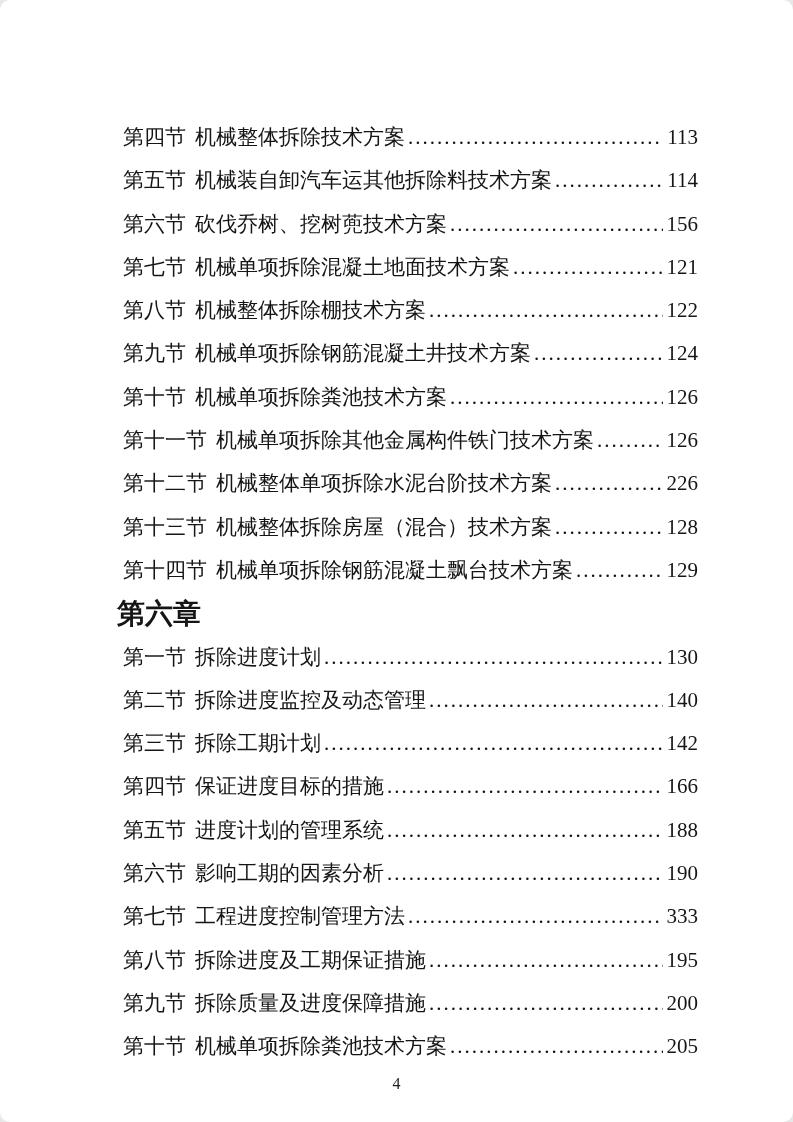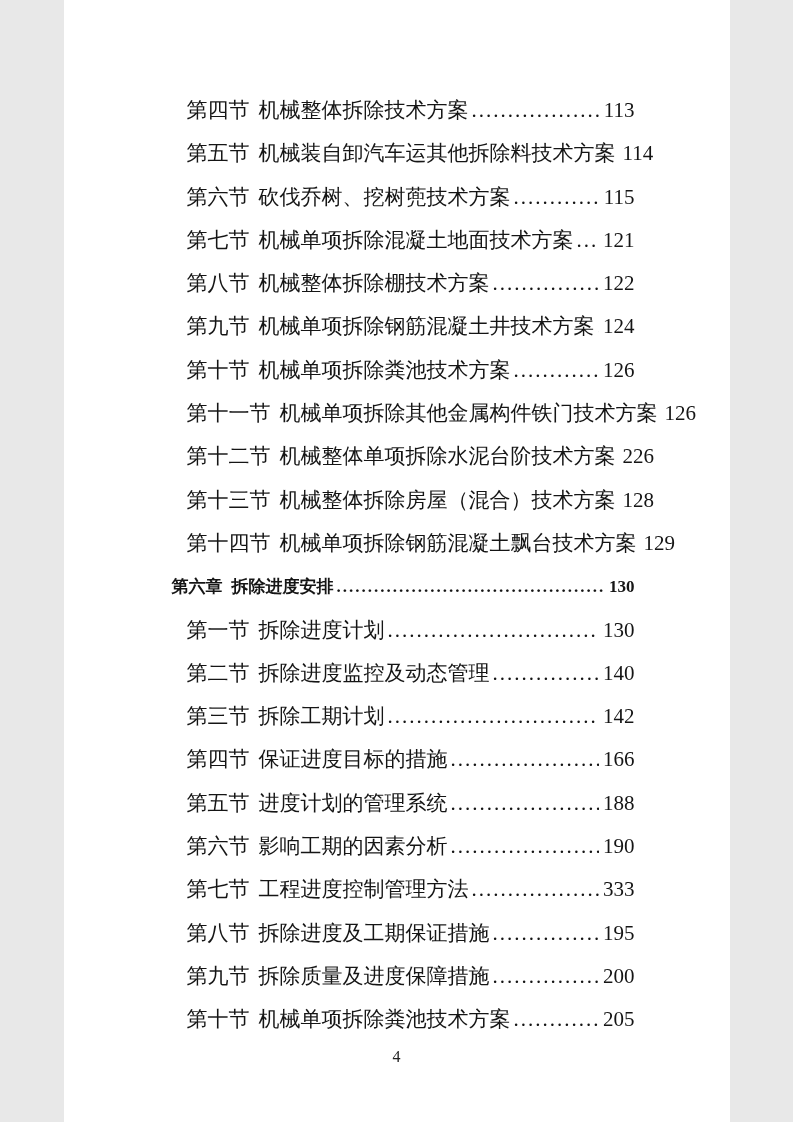--- a/index.html
+++ b/index.html
@@ -2,45 +2,47 @@
 <html lang="zh"><head>
 <meta charset="utf-8">
 <style>
   html, body {
     margin: 0;
     padding: 0;
     background: #e8e8e8;
   }
   .page {
     position: relative;
-    width: 666px;
+    width: 793px;
     height: 1122px;
     margin: 0 auto;
     background: #ffffff;
     box-sizing: border-box;
-    padding-top: 89px;
+    padding-top: 116px;
     font-family: "Liberation Serif", "DejaVu Serif", serif;
     color: #151515;
     overflow: hidden;
+    border-radius: 10px;
   }
   .toc-row {
     display: flex;
     align-items: baseline;
     height: 43.3px;
     line-height: 43.3px;
     padding-left: 123px;
     padding-right: 95px;
     font-size: 21px;
     overflow: hidden;
     white-space: nowrap;
   }
   .toc-row.chap {
     padding-left: 108px;
     font-weight: 700;
-    font-size: 17px;
+    font-size: 28px;
+    flex-direction: column;
   }
   .label { flex: 0 0 auto; }
   .title { flex: 0 0 auto; margin-left: 9px; text-align: center; }
   .leader {
     flex: 1 1 auto;
     overflow: hidden;
     white-space: nowrap;
     margin-left: 3px;
     margin-right: 4px;
     letter-spacing: 2px;
@@ -70,21 +72,21 @@
     <span class="label">第五节</span>
     <span class="title">机械装自卸汽车运其他拆除料技术方案</span>
     <span class="leader">........................................................................................................................................................................................................</span>
     <span class="pagenum">114</span>
   </div>
 
   <div class="toc-row">
     <span class="label">第六节</span>
     <span class="title">砍伐乔树、挖树蔸技术方案</span>
     <span class="leader">........................................................................................................................................................................................................</span>
-    <span class="pagenum">115</span>
+    <span class="pagenum">156</span>
   </div>
 
   <div class="toc-row">
     <span class="label">第七节</span>
     <span class="title">机械单项拆除混凝土地面技术方案</span>
     <span class="leader">........................................................................................................................................................................................................</span>
     <span class="pagenum">121</span>
   </div>
 
   <div class="toc-row">

